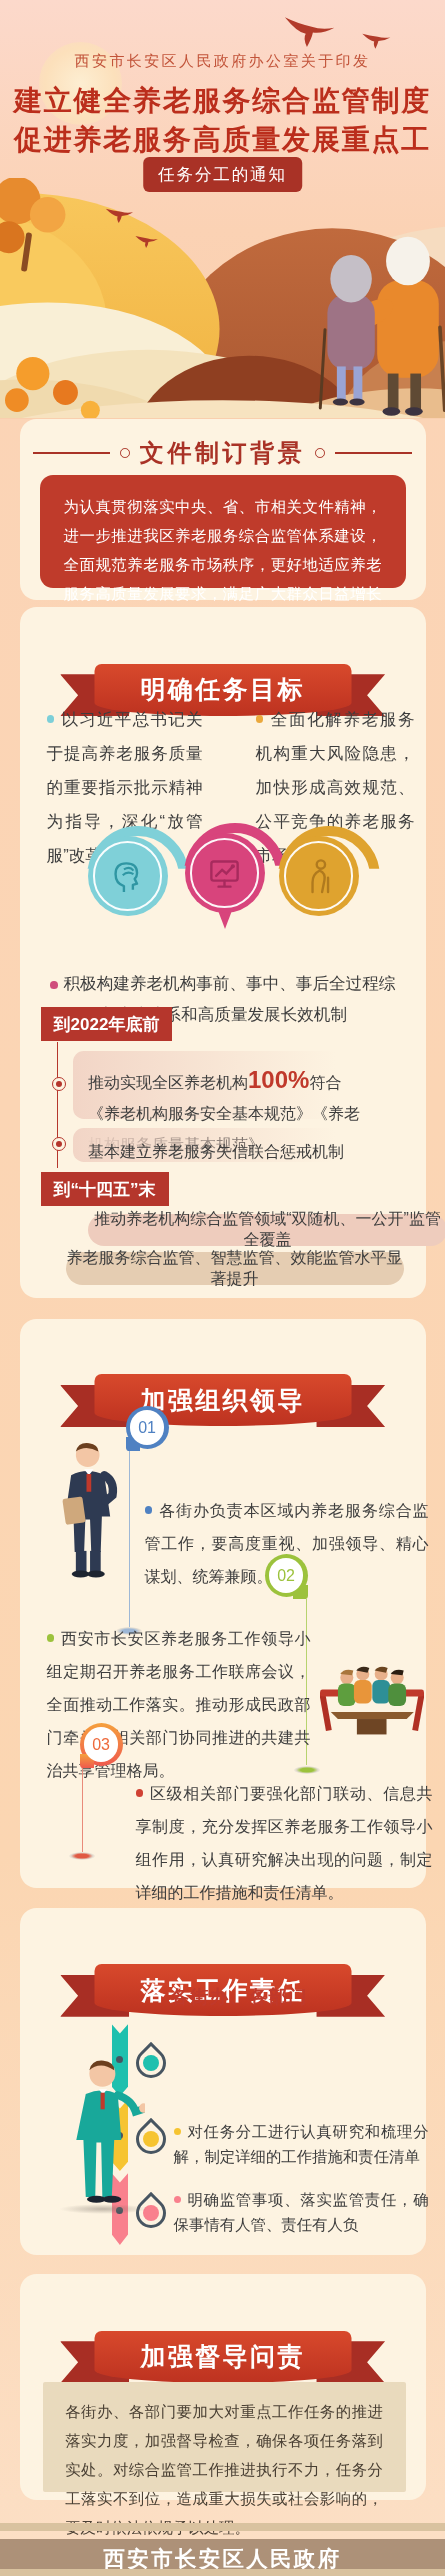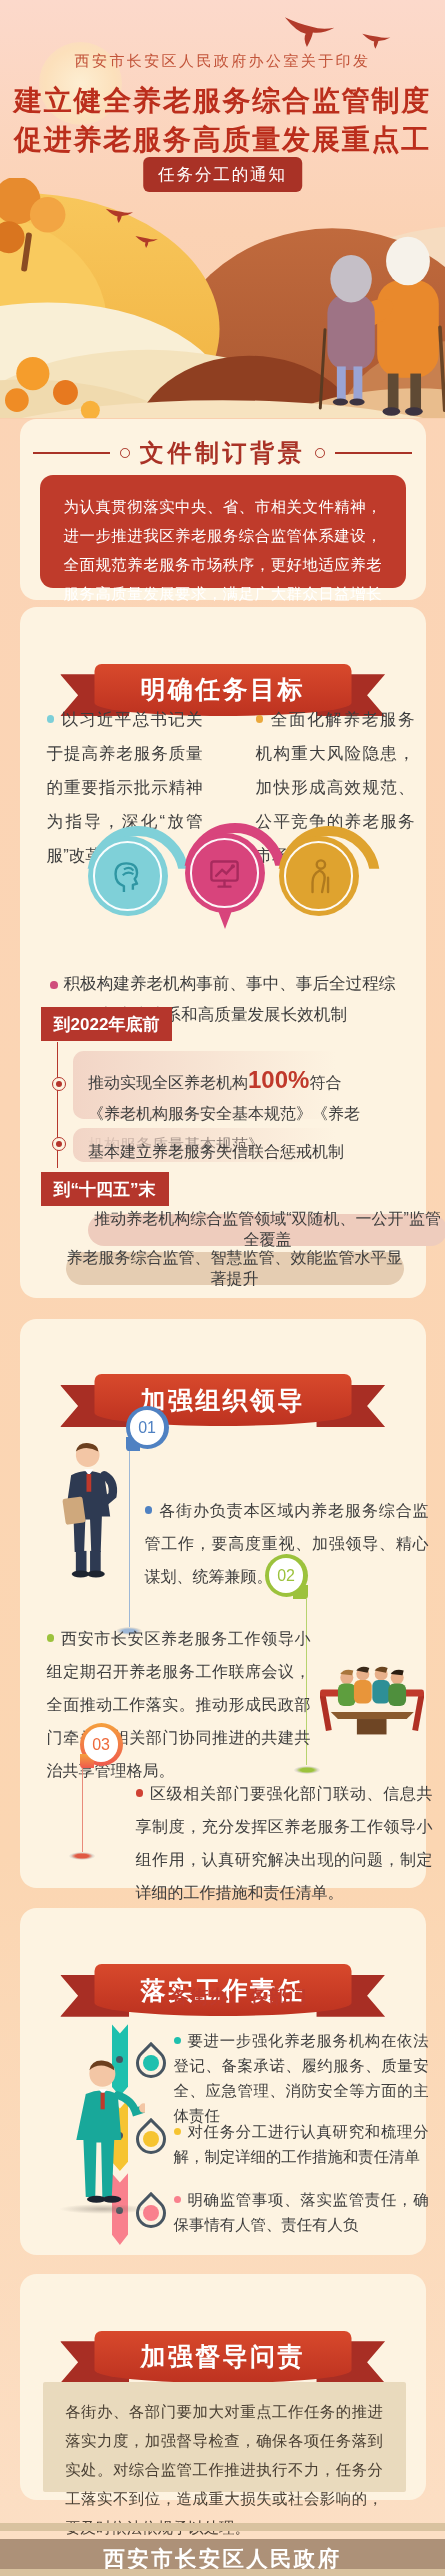--- a/index.html
+++ b/index.html
@@ -388,23 +388,20 @@
       <path d="M30 64 q28-12 54 0 l6 78 h-12 l-4 96 h-16 l-2-92 h-8 l-2 92 h-16 l-4-96 h-12z" fill="#18a89a"></path>
       <path d="M52 56 l7 9 l7-9 z" fill="#fff"></path>
       <rect x="55" y="62" width="7" height="28" fill="#c0392b"></rect>
       <path d="M84 66 q24 8 30 28 l12-4" fill="none" stroke="#18a89a" stroke-width="13" stroke-linecap="round"></path>
       <circle cx="128" cy="88" r="8" fill="#f3c6a5"></circle>
       <ellipse cx="48" cy="242" rx="16" ry="6" fill="#1d2430"></ellipse>
       <ellipse cx="74" cy="242" rx="16" ry="6" fill="#1d2430"></ellipse>
     </svg>
     <div class="shadow-ell" style="left:39px;top:296px;width:89px;height:9.5px"></div>
 
-    <div class="rtxt" style="top:120px">
-      <span class="d d-teal" style="display:inline-block;border-radius:50%;margin-right:6px;background:#1ec0ae"></span><span>要进一步强化养老服务机构在依法登记、备案承诺、履约服务、质量安全、应急管理、消防安全等方面的主体责任</span>
-    </div>
     <div class="rtxt" style="top:211px">
       <span class="d d-yel" style="display:inline-block;border-radius:50%;margin-right:6px;background:#f6c431"></span><span>对任务分工进行认真研究和梳理分解，制定详细的工作措施和责任清单</span>
     </div>
     <div class="rtxt" style="top:279px">
       <span class="d d-pink" style="display:inline-block;border-radius:50%;margin-right:6px;background:#f9808d"></span><span>明确监管事项、落实监管责任，确保事情有人管、责任有人负</span>
     </div>
   </section>
 
   <section class="card card5">
     <div class="ribbon rib5">

